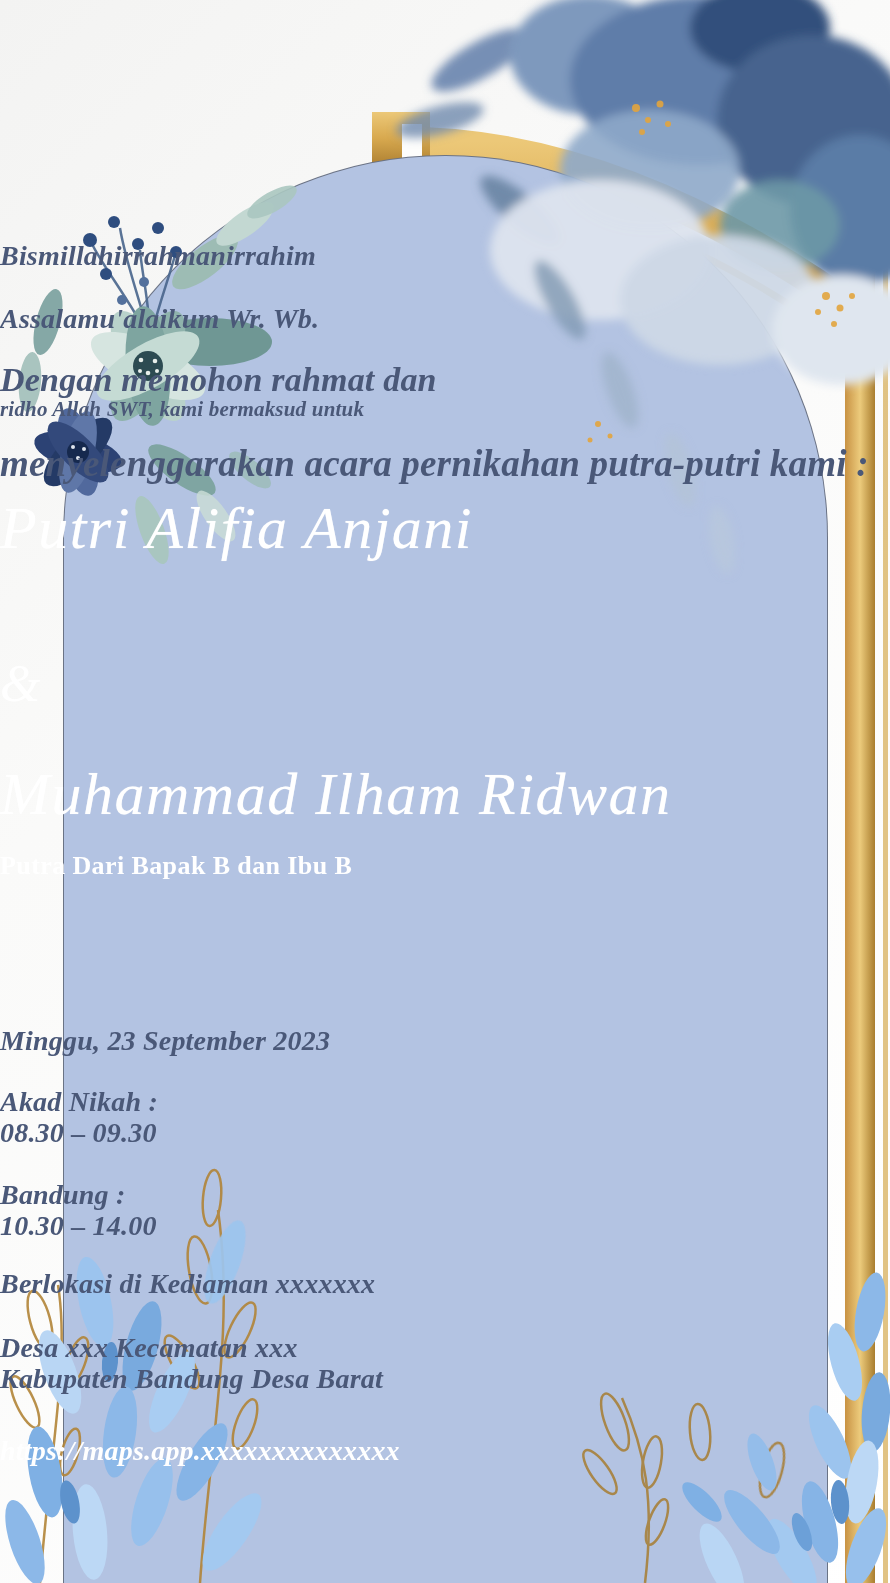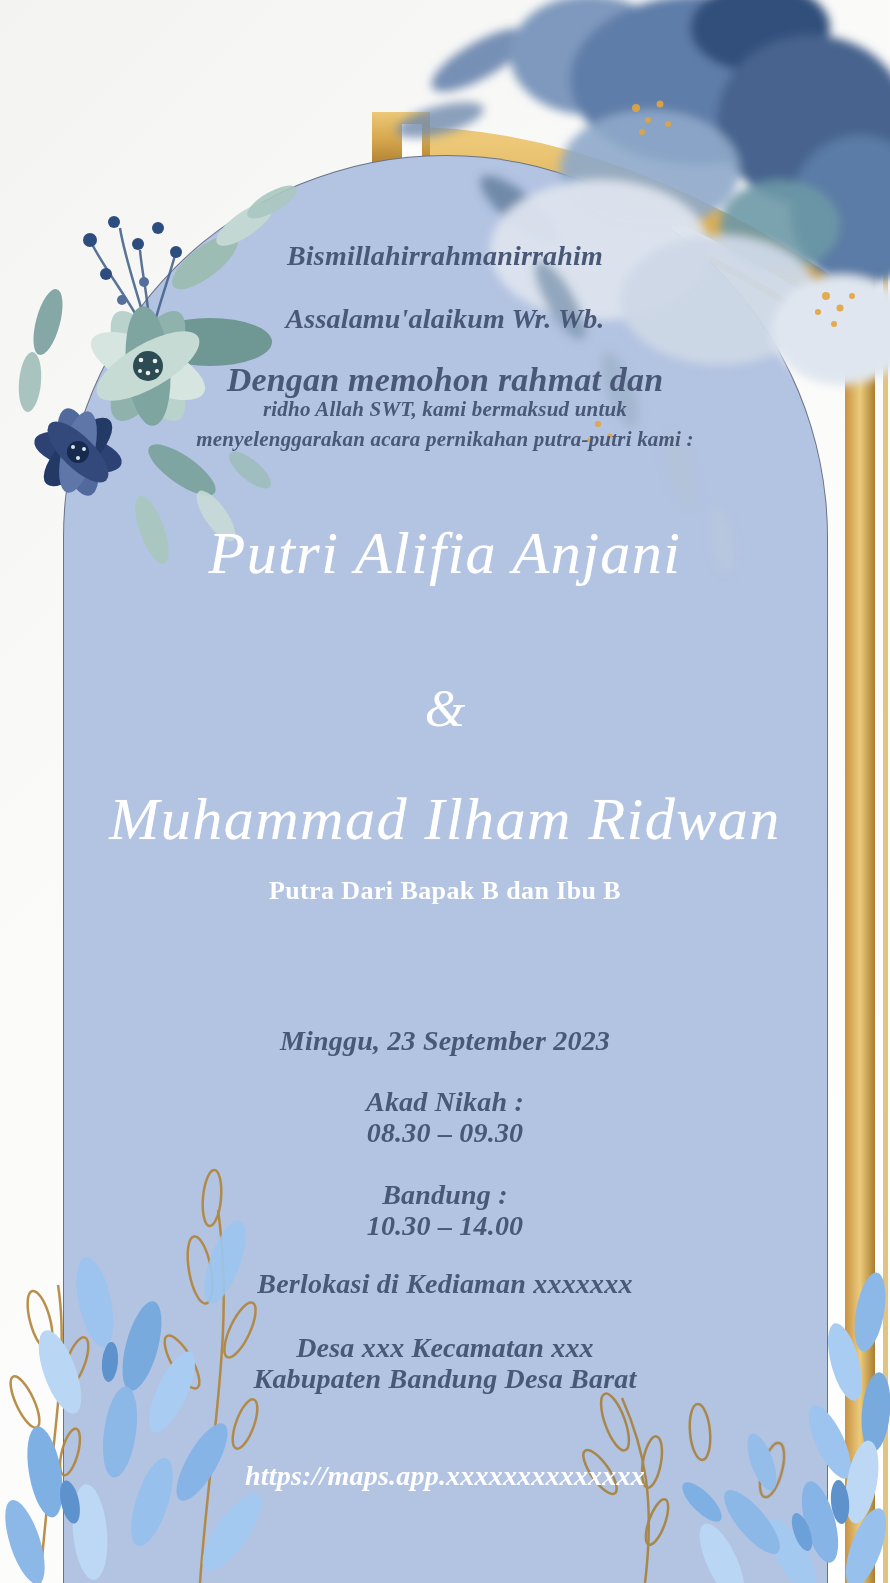--- a/index.html
+++ b/index.html
@@ -21,26 +21,26 @@
     position:absolute;left:63px;top:155px;width:765px;height:1428px;
     background:#b3c3e2;
     border:1.5px solid rgba(48,50,58,.55);
     border-bottom:none;
     border-radius:383px 383px 0 0;
     box-sizing:border-box;
   }
 
   
   .t{
-    position:absolute;left:0;width:890px;text-align:center;
+    position:absolute;left:0;width:890px;
     font-weight:700;font-style:italic;
     color:#4a5878;font-size:28px;line-height:31px;
     letter-spacing:.2px;
   }
-  .light{color:#ffffff;margin-top:25px;}
+  .light{color:#ffffff;}
   .script{
     font-weight:400;font-size:60px;line-height:64px;letter-spacing:1.5px;
     text-shadow:0 0 1px rgba(255,255,255,.6);
   }
   .sub{font-style:normal;font-size:26px;letter-spacing:.4px;}
   .amp{font-weight:400;font-size:52px;}
 </style>
 </head>
 <body>
 
@@ -233,21 +233,21 @@
       <circle cx="598" cy="424" r="3"></circle>
         <circle cx="610" cy="436" r="2.5"></circle>
         <circle cx="590" cy="440" r="2.5"></circle>
     </g>
   </svg>
 
   <div class="t" style="top:240px">Bismillahirrahmanirrahim</div>
   <div class="t" style="top:303px">Assalamu'alaikum Wr. Wb.</div>
   <div class="t" style="top:364px;font-size:34px">Dengan memohon rahmat dan</div>
   <div class="t" style="top:394px;font-size:21px">ridho Allah SWT, kami bermaksud untuk</div>
-  <div class="t" style="top:424px;font-size:21px">menyelenggarakan acara pernikahan putra-putri kami :</div>
+  <div class="t" style="top:448px;font-size:37px">menyelenggarakan acara pernikahan putra-putri kami :</div>
 
   <div class="t light script" style="top:496px">Putri Alifia Anjani</div>
 
   <div class="t light amp" style="top:668px">&amp;</div>
 
   <div class="t light script" style="top:762px">Muhammad Ilham Ridwan</div>
   <div class="t light sub" style="top:850px">Putra Dari Bapak B dan Ibu B</div>
 
   <div class="t" style="top:1025px">Minggu, 23 September 2023</div>
   <div class="t" style="top:1086px">Akad Nikah :</div>

